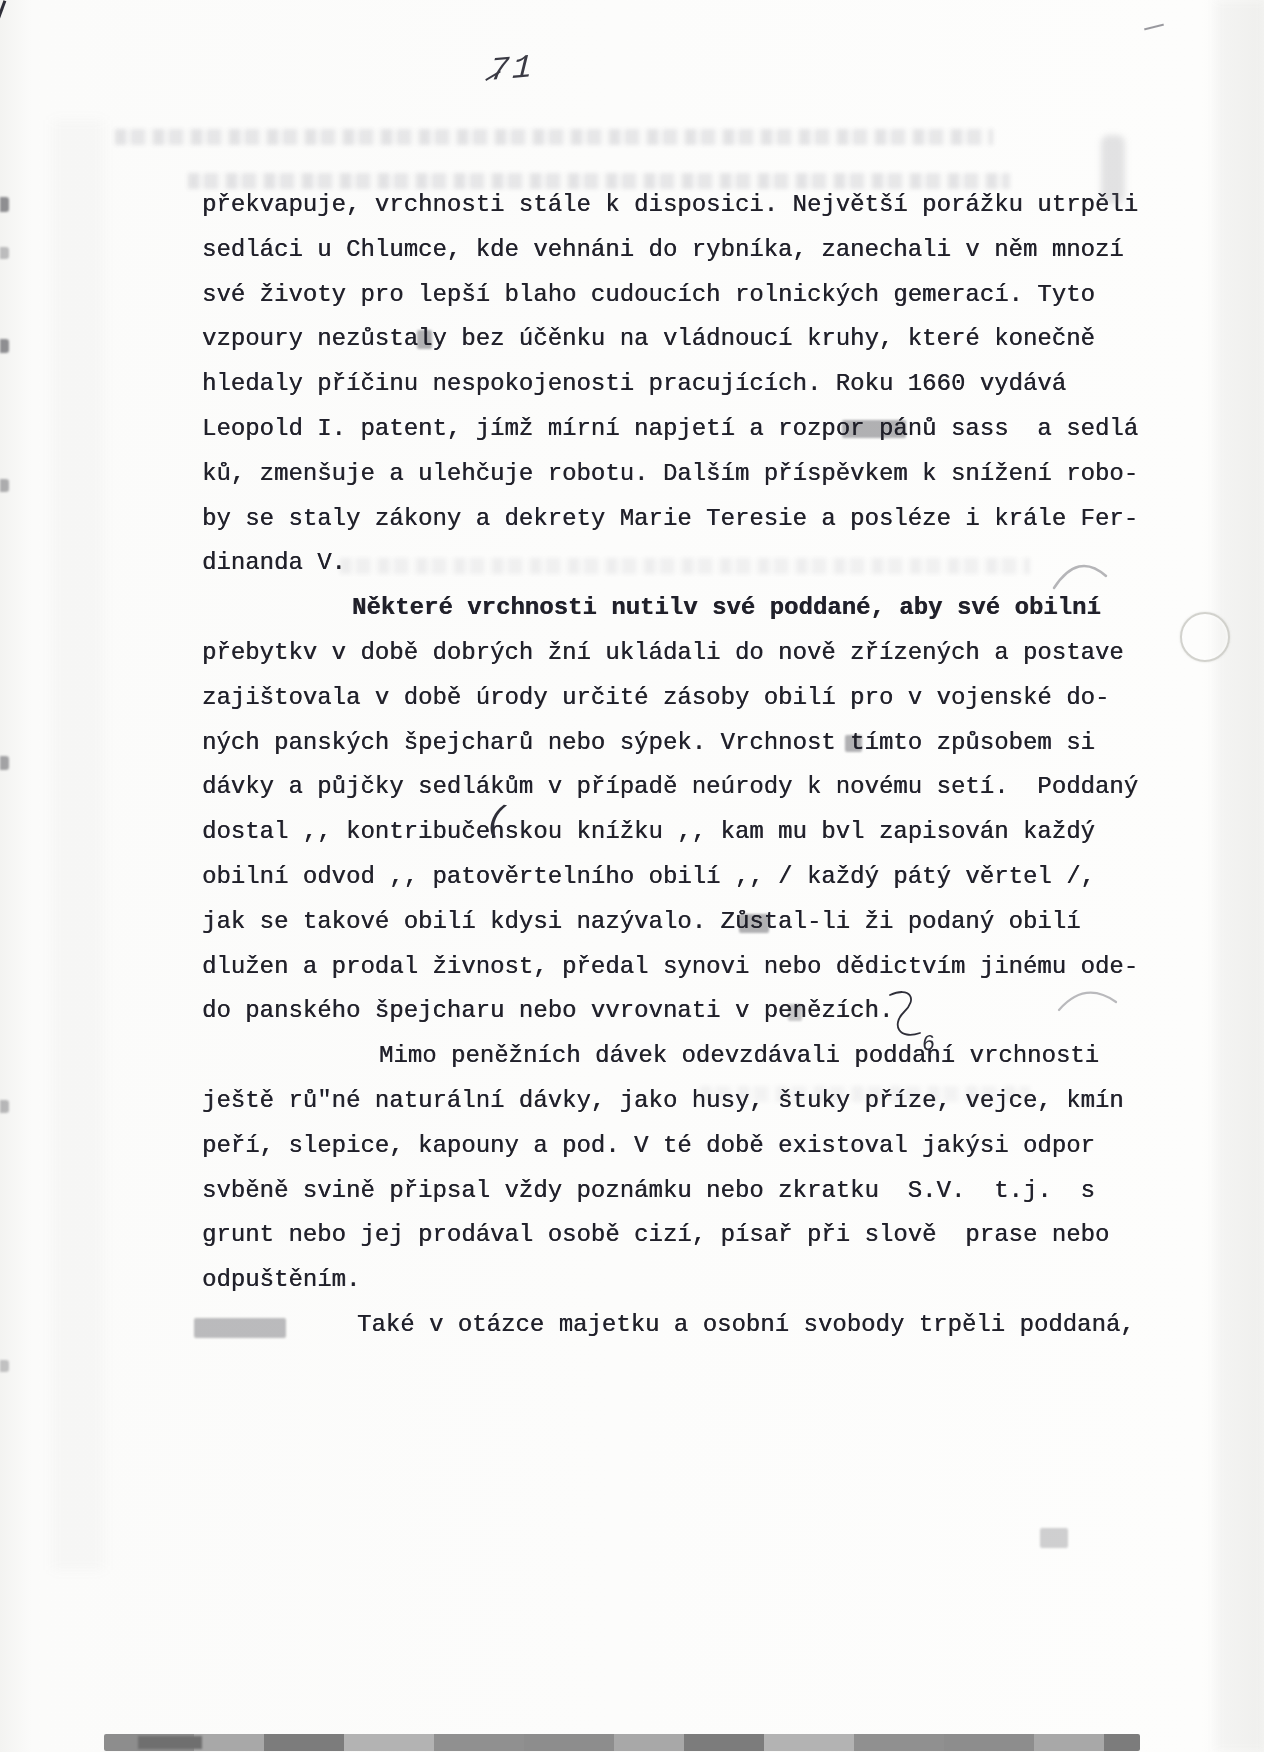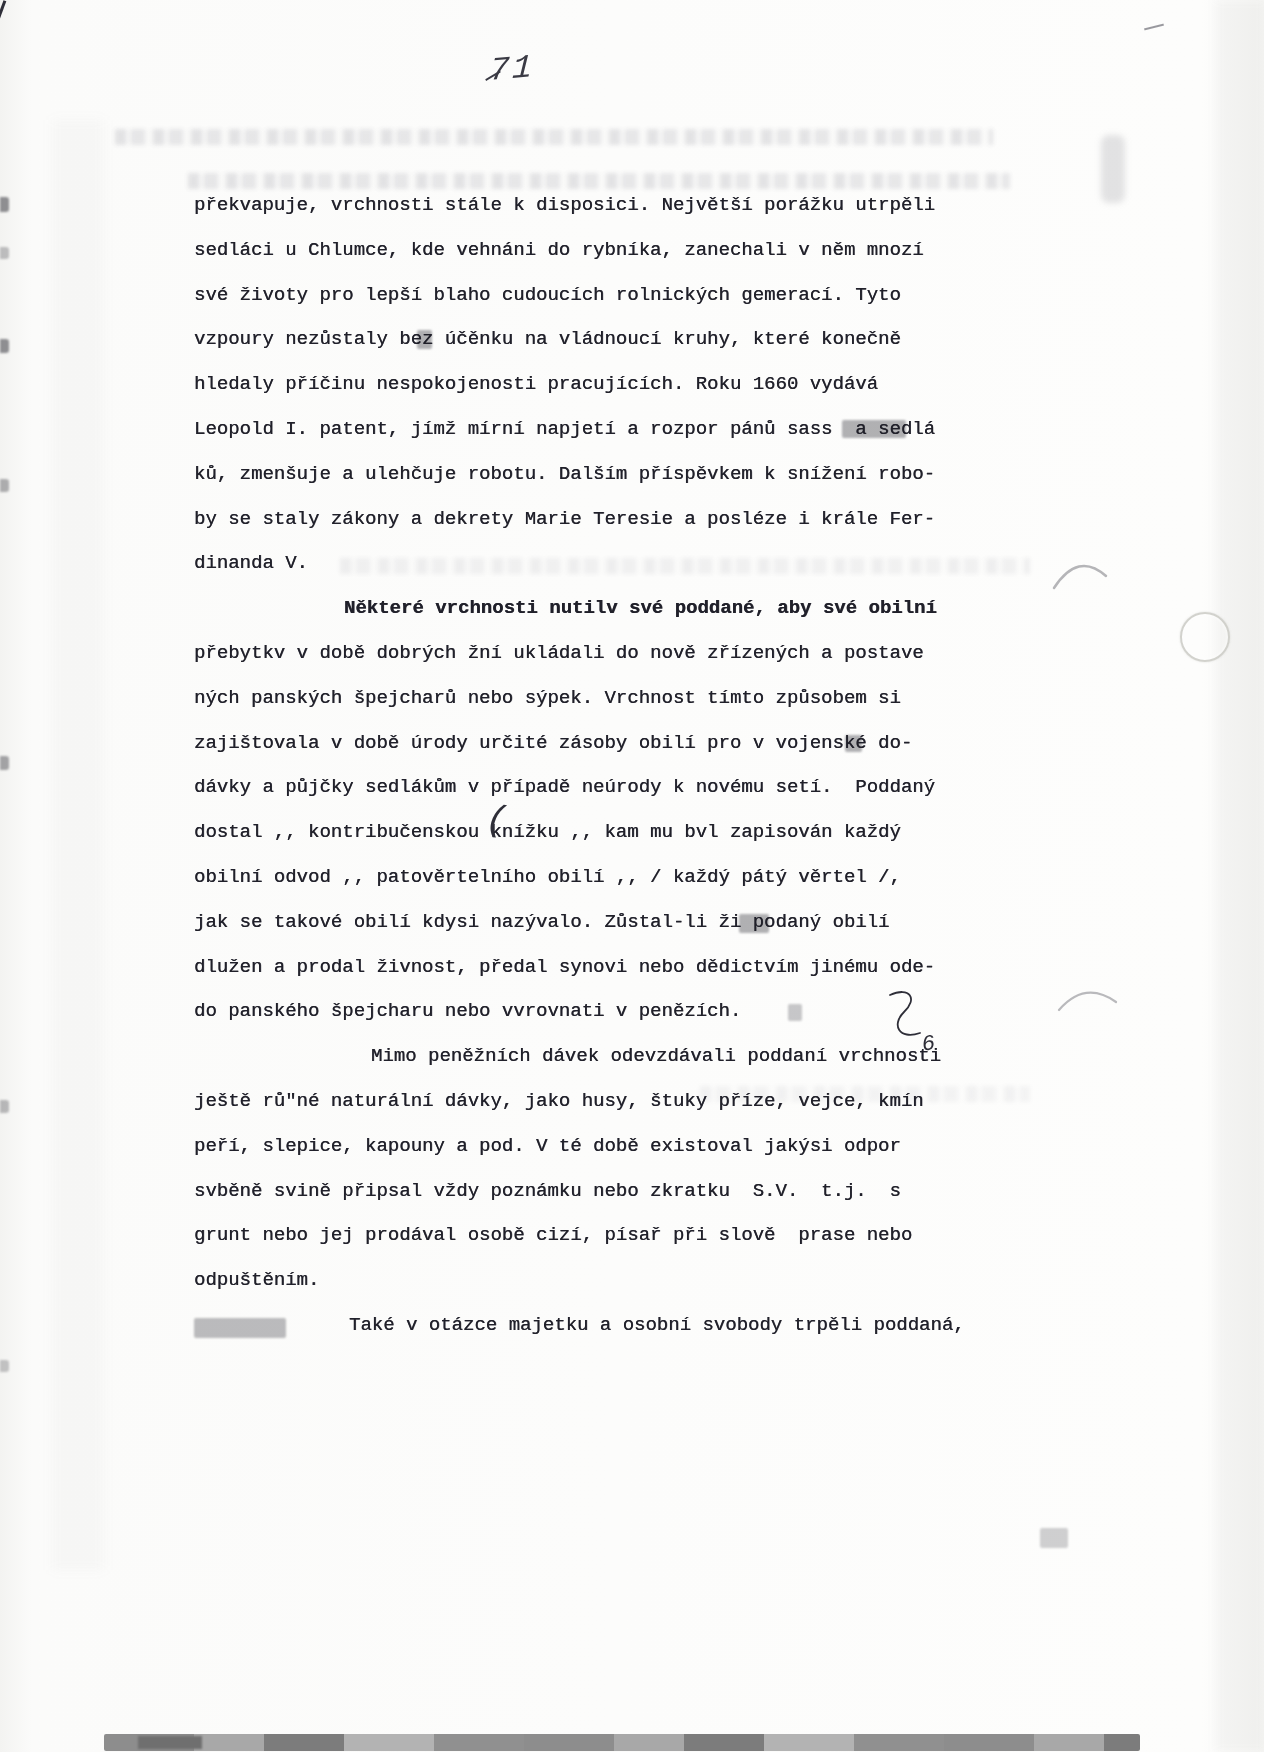--- a/index.html
+++ b/index.html
@@ -29,23 +29,24 @@
       rgba(95,95,110,0.20) 0 11px, rgba(95,95,110,0.04) 11px 16px,
       rgba(95,95,110,0.17) 16px 30px, rgba(95,95,110,0.02) 30px 38px);}
   .g1{left:115px;top:129px;width:878px;}
   .g2{left:188px;top:173px;width:822px;}
   .g3{left:340px;top:558px;width:690px;opacity:.45;}
   .g4{left:700px;top:1086px;width:330px;opacity:.35;}
 
   
   .text-block{position:absolute;left:194px;top:183px;width:960px;}
   .line{
-    font-size:19px;height:44.8px;line-height:44.8px;white-space:pre;
+    font-size:24px;height:44.8px;line-height:44.8px;white-space:pre;
     color:#20202a;
     text-shadow:0.4px 0 0 rgba(25,25,35,0.6), 0 0 0.6px rgba(25,25,35,0.45);
+    margin-left:8px;
   }
 
   
   .overstrike{position:absolute;background:rgba(30,30,38,0.34);
     filter:blur(1.3px);border-radius:2px;}
   .os-sass{left:842px;top:420px;width:64px;height:18px;}
   .os-ucenku{left:417px;top:330px;width:15px;height:19px;}
   .os-prov{left:845px;top:735px;width:17px;height:17px;}
   .os-zi{left:739px;top:914px;width:30px;height:19px;}
   .os-svbene{left:194px;top:1318px;width:92px;height:20px;opacity:.85;}
@@ -111,22 +112,22 @@
       <div class="line">sedláci u Chlumce, kde vehnáni do rybníka, zanechali v něm mnozí</div>
       <div class="line">své životy pro lepší blaho cudoucích rolnických gemerací. Tyto</div>
       <div class="line">vzpoury nezůstaly bez účěnku na vládnoucí kruhy, které konečně</div>
       <div class="line">hledaly příčinu nespokojenosti pracujících. Roku 1660 vydává</div>
       <div class="line">Leopold I. patent, jímž mírní napjetí a rozpor pánů sass  a sedlá</div>
       <div class="line">ků, zmenšuje a ulehčuje robotu. Dalším příspěvkem k snížení robo-</div>
       <div class="line">by se staly zákony a dekrety Marie Teresie a posléze i krále Fer-</div>
       <div class="line">dinanda V.</div>
       <div class="line" style="padding-left: 150px; font-weight: bold;">Některé vrchnosti nutilv své poddané, aby své obilní</div>
       <div class="line">přebytkv v době dobrých žní ukládali do nově zřízených a postave</div>
+      <div class="line">zajištovala v době úrody určité zásoby obilí pro v vojenské do-</div>
       <div class="line">ných panských špejcharů nebo sýpek. Vrchnost tímto způsobem si</div>
-      <div class="line">zajištovala v době úrody určité zásoby obilí pro v vojenské do-</div>
       <div class="line">dávky a půjčky sedlákům v případě neúrody k novému setí.  Poddaný</div>
       <div class="line">dostal ,, kontribučenskou knížku ,, kam mu bvl zapisován každý</div>
       <div class="line">obilní odvod ,, patověrtelního obilí ,, / každý pátý věrtel /,</div>
       <div class="line">jak se takové obilí kdysi nazývalo. Zůstal-li ži podaný obilí</div>
       <div class="line">dlužen a prodal živnost, předal synovi nebo dědictvím jinému ode-</div>
       <div class="line">do panského špejcharu nebo vvrovnati v penězích.</div>
       <div class="line" style="padding-left: 177px;">Mimo peněžních dávek odevzdávali poddaní vrchnosti</div>
       <div class="line">ještě rů"né naturální dávky, jako husy, štuky příze, vejce, kmín</div>
       <div class="line">peří, slepice, kapouny a pod. V té době existoval jakýsi odpor</div>
       <div class="line">svběně svině připsal vždy poznámku nebo zkratku  S.V.  t.j.  s</div>

